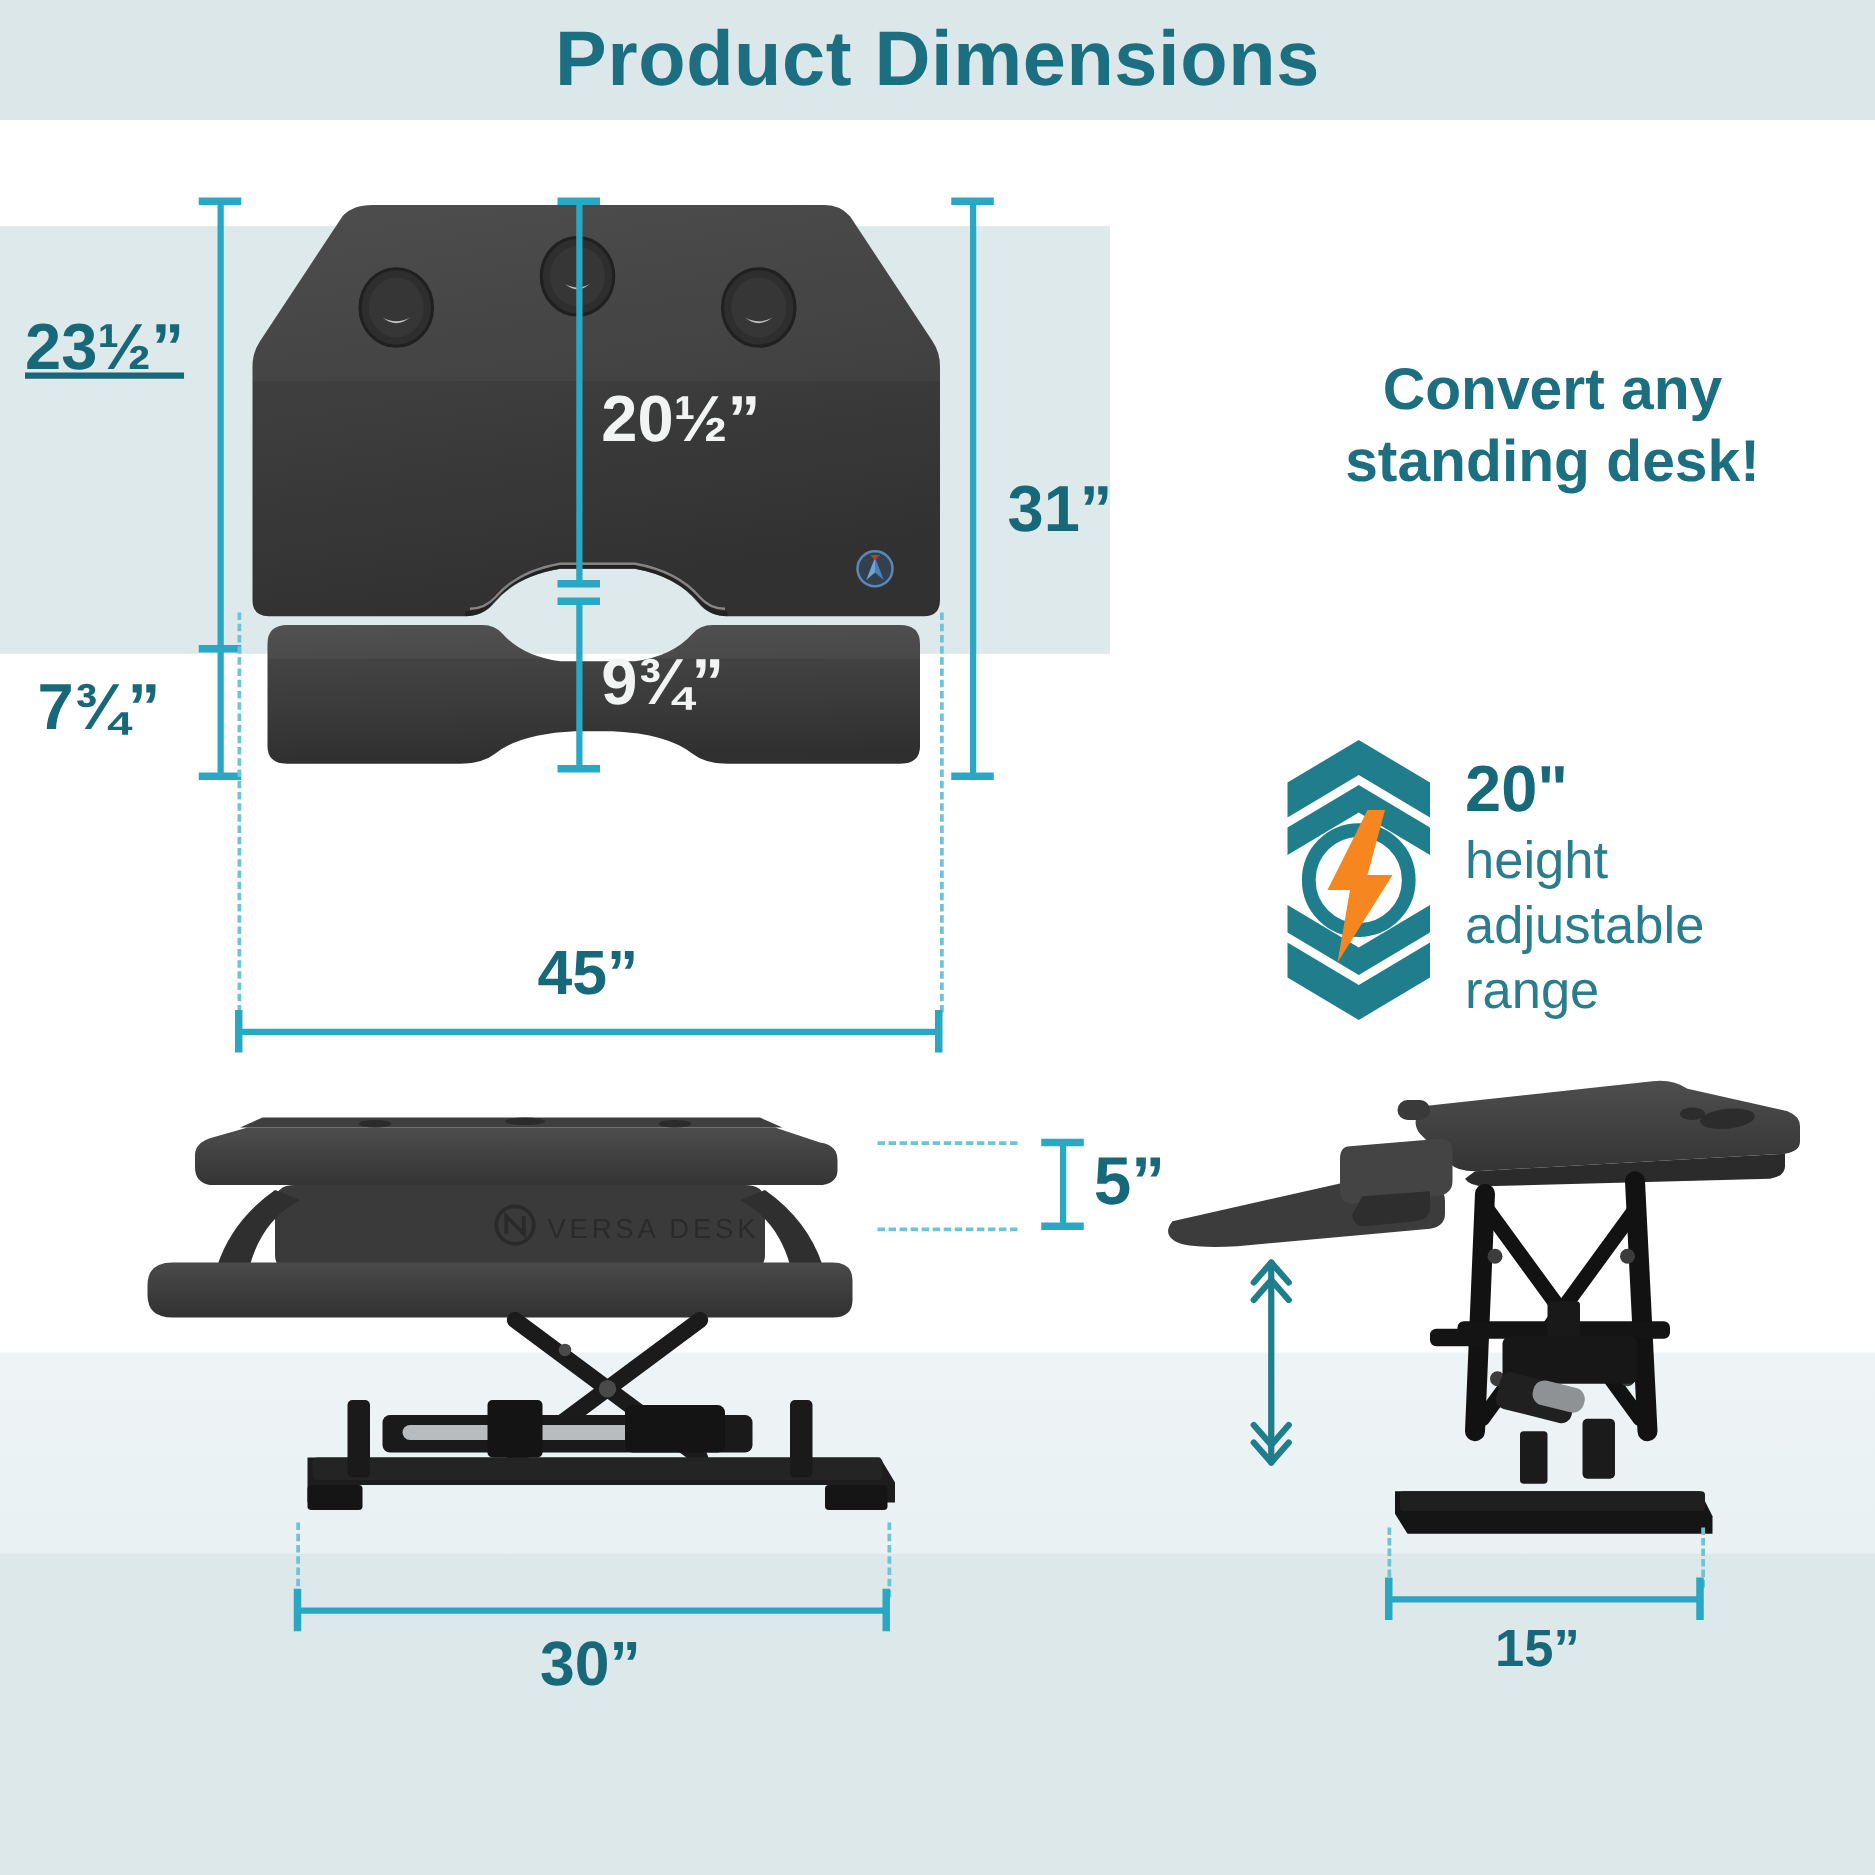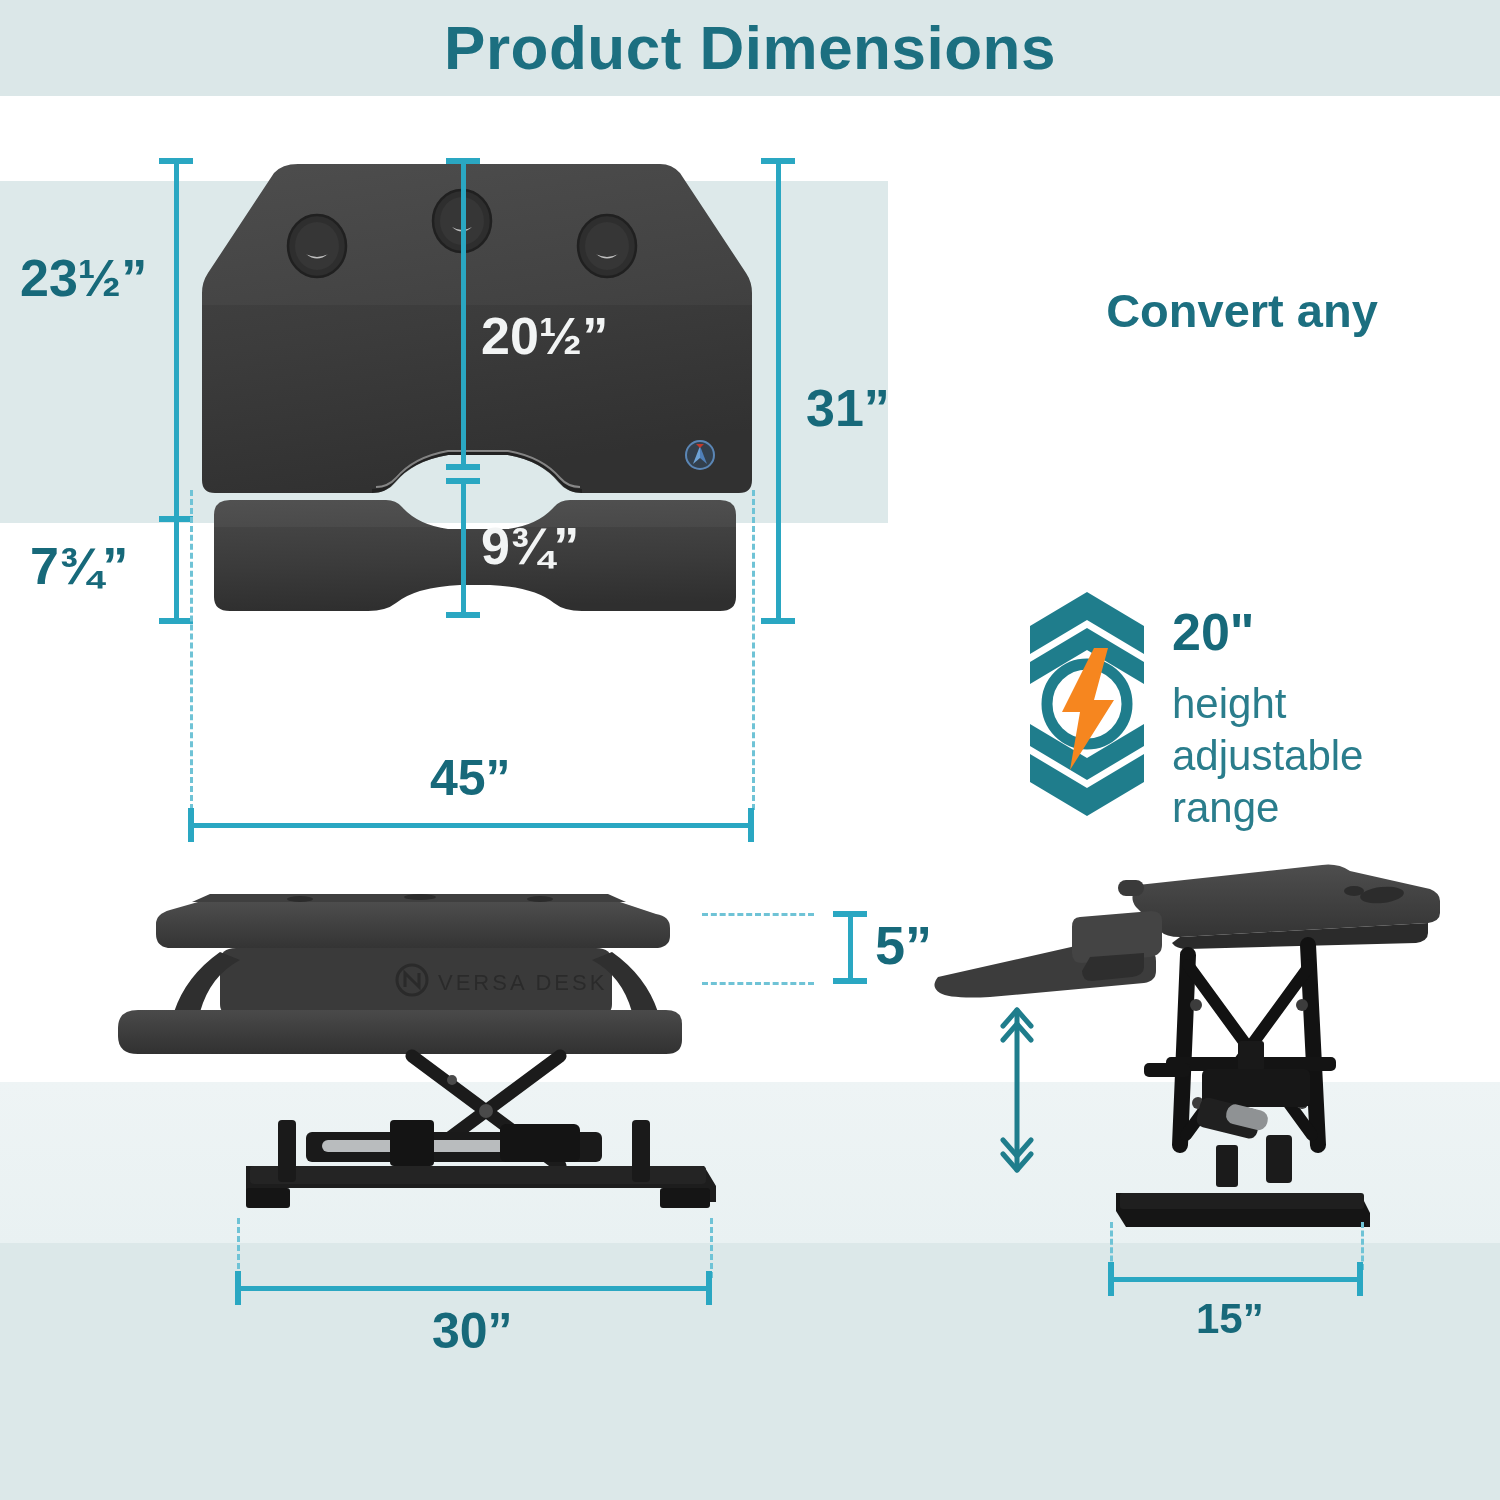--- a/index.html
+++ b/index.html
@@ -139,21 +139,21 @@
       <path d="M40,345 L196,345 Q206,345 212,352 Q228,370 258,374 L318,374
                Q348,370 364,352 Q370,345 380,345 L530,345
                Q546,345 546,360 L546,372 L24,372 L24,360 Q24,345 40,345 Z" fill="#ffffff" opacity="0.04"></path>
     </svg>
   </div>
 
   <div class="abs vline" style="left:174px;top:160px;height:463px;"></div>
   <div class="abs cap-h" style="left:159px;top:158px;"></div>
   <div class="abs cap-h" style="left:159px;top:516px;"></div>
   <div class="abs cap-h" style="left:159px;top:618px;"></div>
-  <div class="abs dim-label" style="left:20px;top:252px;font-size:52px;">23½”</div>
+  <div class="abs dim-label" style="left:20px;top:252px;font-size:52px;text-decoration:underline;">23½”</div>
   <div class="abs dim-label" style="left:30px;top:540px;font-size:52px;">7¾”</div>
 
   <div class="abs vline" style="left:461px;top:160px;height:308px;"></div>
   <div class="abs cap-h" style="left:446px;top:158px;"></div>
   <div class="abs cap-h" style="left:446px;top:464px;"></div>
   <div class="abs dim-label white" style="left:481px;top:310px;font-size:52px;text-align:right;">20½”</div>
 
   <div class="abs vline" style="left:461px;top:480px;height:137px;"></div>
   <div class="abs cap-h" style="left:446px;top:478px;"></div>
   <div class="abs cap-h" style="left:446px;top:612px;"></div>
@@ -166,20 +166,21 @@
 
   <div class="abs dash-v" style="left:190px;top:490px;height:320px;"></div>
   <div class="abs dash-v" style="left:752px;top:490px;height:320px;"></div>
   <div class="abs hline" style="left:190px;top:823px;width:562px;"></div>
   <div class="abs cap-v" style="left:188px;top:808px;"></div>
   <div class="abs cap-v" style="left:748px;top:808px;"></div>
   <div class="abs dim-label" style="left:430px;top:753px;font-size:50px;">45”</div>
 
   <div class="abs tagline">
     <div>Convert any</div>
+    <div>standing desk!</div>
   </div>
 
   <div class="abs hi-wrap">
     <svg width="130" height="232" viewBox="0 0 130 232">
       <g fill="#1f7d8c">
 
         <path d="M8,38 L65,4 L122,38 L122,66 L65,32 L8,66 Z"></path>
         <path d="M8,80 L65,46 L122,80 L122,96 L65,62 L8,96 Z" opacity="0"></path>
         <path d="M8,74 L65,40 L122,74 L122,96 L65,62 L8,96 Z"></path>
 
@@ -187,21 +188,21 @@
         <path d="M8,158 L65,192 L122,158 L122,136 L65,170 L8,136 Z"></path>
       </g>
 
       <circle cx="65" cy="116" r="40" fill="none" stroke="#1f7d8c" stroke-width="11"></circle>
 
       <path d="M72,60 L40,124 L58,124 L48,182 L92,112 L72,112 L86,60 Z" fill="#f6861f"></path>
     </svg>
   </div>
   <div class="abs" style="left:1172px;top:606px;width:310px;">
     <div class="feat-num">20"</div>
-    <div class="feat-text" style="margin-top:20px;">height</div>
+    <div class="feat-text" style="margin-top:4px;">height</div>
     <div class="feat-text">adjustable</div>
     <div class="feat-text">range</div>
   </div>
 
   <div class="art" style="left:60px;top:880px;width:680px;height:340px;">
     <svg width="680" height="340" viewBox="0 0 680 340">
       <defs>
         <linearGradient id="gDeskF" x1="0" y1="0" x2="0" y2="1">
           <stop offset="0%" stop-color="#4d4d4d"></stop>
           <stop offset="100%" stop-color="#343434"></stop>

